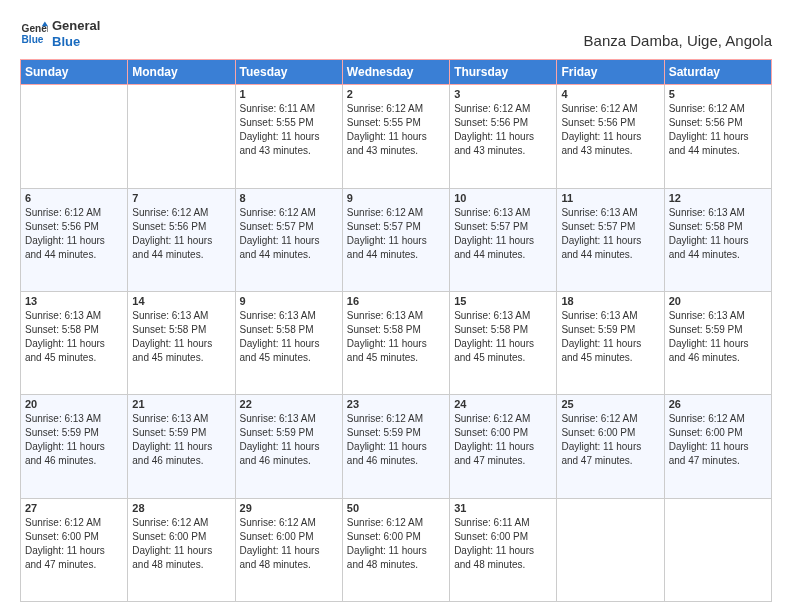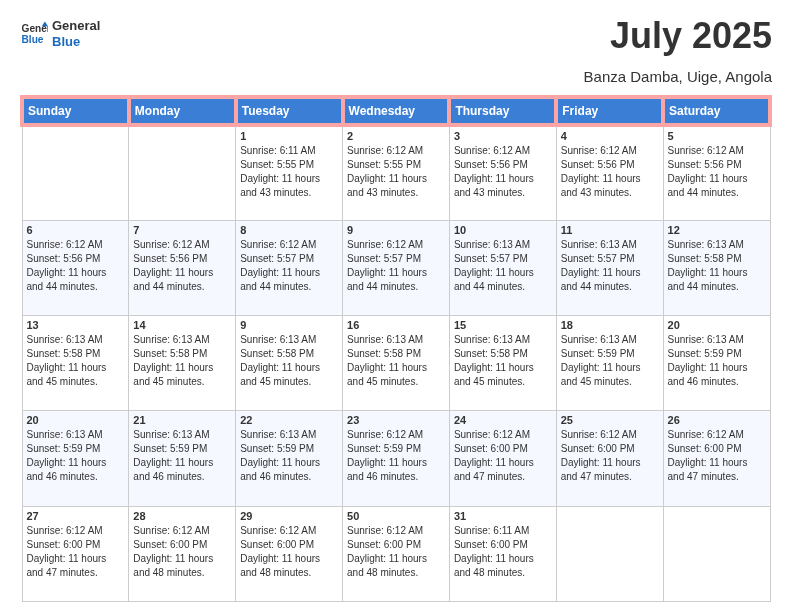--- a/index.html
+++ b/index.html
@@ -53,21 +53,21 @@
       width: 100%;
       table-layout: fixed;
     }
     .calendar th {
       background: #3a7fd5;
       color: #fff;
       font-size: 12px;
       font-weight: bold;
       padding: 5px 4px;
       text-align: left;
-      border: 4px solid #fca5a5;
+      border: 1px solid #fca5a5;
     }
     .calendar td {
       border: 1px solid #ccc;
       vertical-align: top;
       padding: 3px 4px;
       font-size: 9.5px;
       color: #333;
       background: #fff;
       height: 85px;
     }
@@ -99,21 +99,20 @@
         <text x="2" y="16" font-size="13" font-weight="bold" fill="#333" font-family="Arial">General</text>
         <text x="2" y="30" font-size="13" font-weight="bold" fill="#1a6bbf" font-family="Arial">Blue</text>
         <polygon points="28,8 36,8 32,2" fill="#1a6bbf"></polygon>
       </svg>
       <div style="display:flex;flex-direction:column;line-height:1.2;">
         <span style="font-size:13px;font-weight:bold;color:#333;">General</span>
         <span style="font-size:13px;font-weight:bold;color:#1a6bbf;">Blue</span>
       </div>
     </div>
     <div class="title-block">
-      <div class="month-title">July 2025</div>
       <div class="location">Banza Damba, Uige, Angola</div>
     </div>
   </div>
 
   <table class="calendar">
     <thead>
       <tr>
       <th>Sunday</th>
           <th>Monday</th>
           <th>Tuesday</th>

